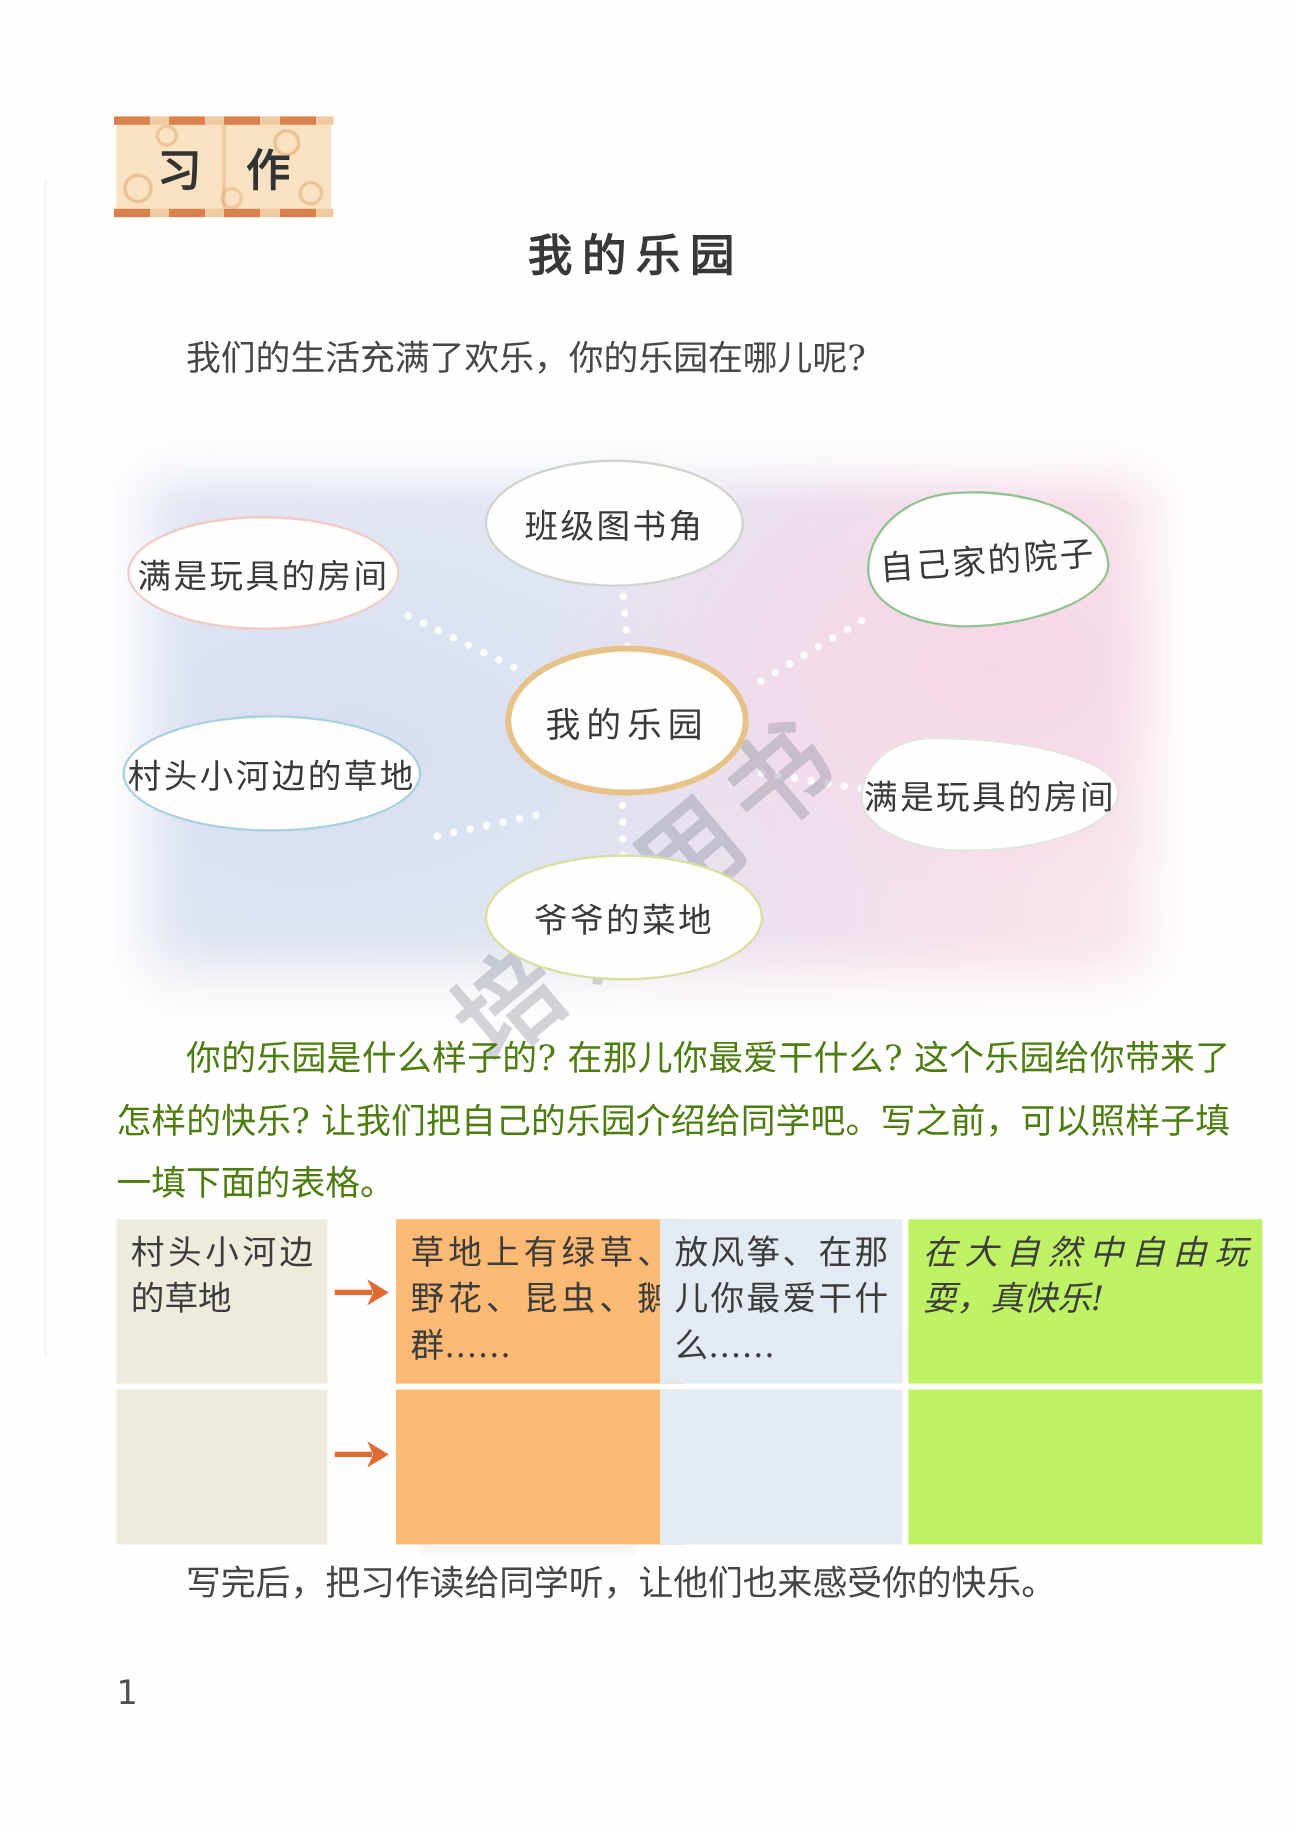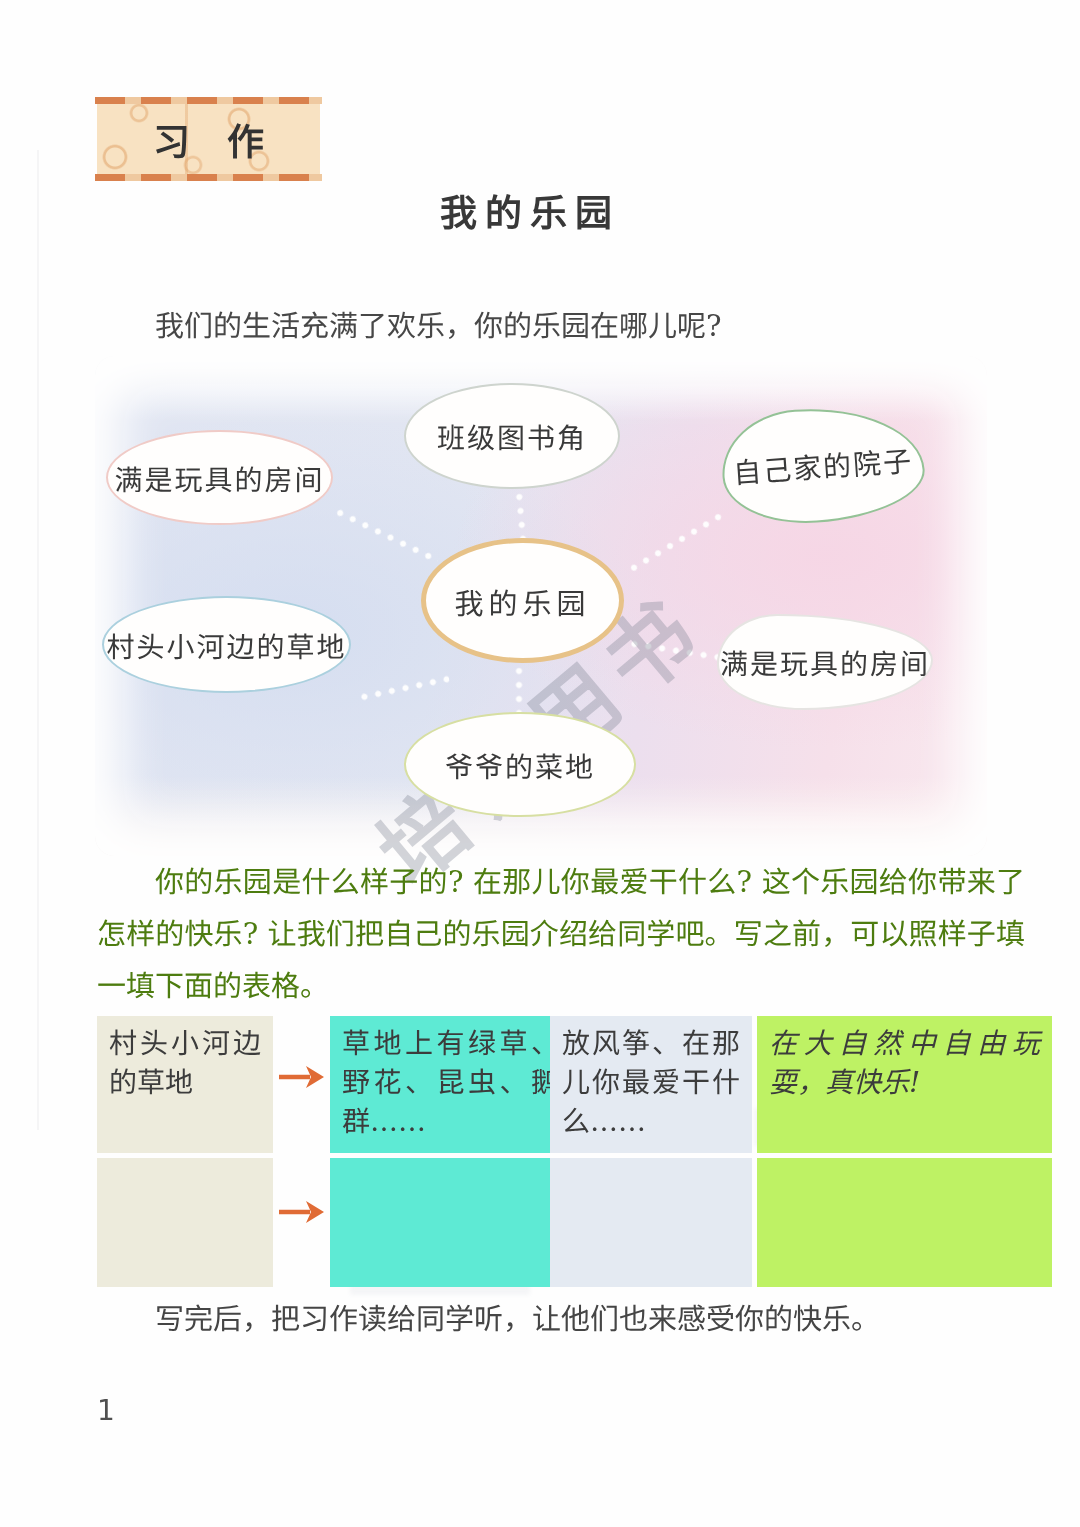--- a/index.html
+++ b/index.html
@@ -20,33 +20,32 @@
                repeating-linear-gradient(0deg,#7d88a0 0 14px,transparent 14px 34px);}
   
   .badge{position:absolute;left:97px;top:99px;width:179px;height:80px;background:#f8e2c2;
     background-image:
       radial-gradient(circle at 18px 58px, transparent 9px, rgba(223,158,98,.5) 10px, rgba(223,158,98,.5) 11.5px, transparent 13px),
       radial-gradient(circle at 42px 14px, transparent 6px, rgba(223,158,98,.45) 7px, rgba(223,158,98,.45) 8.5px, transparent 10px),
       radial-gradient(circle at 142px 20px, transparent 8px, rgba(223,158,98,.5) 9px, rgba(223,158,98,.5) 10.5px, transparent 12px),
       radial-gradient(circle at 162px 62px, transparent 7px, rgba(223,158,98,.45) 8px, rgba(223,158,98,.45) 9.5px, transparent 11px),
       radial-gradient(circle at 96px 66px, transparent 6px, rgba(223,158,98,.4) 7px, rgba(223,158,98,.4) 8.5px, transparent 10px),
       linear-gradient(90deg, transparent 0 88px, rgba(223,158,98,.35) 88px 91px, transparent 91px);
-    padding-left: 44px;
   }
   .badge::before,.badge::after{content:"";position:absolute;left:-2px;right:-2px;height:7px;
     background:repeating-linear-gradient(90deg,#d9814d 0 30px,#efc9a0 30px 46px);}
   .badge::before{top:-2px;}
   .badge::after{bottom:-2px;}
   .badge-label{position:absolute;inset:0;display:flex;align-items:center;justify-content:center;
     font-size:37px;font-weight:600;color:#333;}
   
   .page-title{position:absolute;top:183px;left:0;width:1060px;text-align:center;
     font-size:37px;font-weight:600;letter-spacing:8px;color:#383838;}
   .intro{position:absolute;top:279px;left:97px;width:900px;font-size:29px;
-    line-height:38px;color:#474747;text-indent:2em;margin-top:28px;}
+    line-height:38px;color:#474747;text-indent:2em;}
   .prompt{position:absolute;top:856px;left:97px;width:928px;font-size:29px;
     line-height:52px;color:#4d7c0f;text-indent:2em;text-align:justify;}
   .closing{position:absolute;top:1300px;left:97px;width:928px;font-size:29px;
     line-height:38px;color:#454545;text-indent:2em;}
   .page-num{position:absolute;left:97px;top:1394px;font-size:28px;color:#4f4f4f;
     font-family:"DejaVu Sans","Liberation Sans",sans-serif;}
   
   .mindmap{position:absolute;left:95px;top:356px;width:892px;height:500px;}
   .mindmap-bg{position:absolute;inset:0;border-radius:20px;
     background:
@@ -81,21 +80,21 @@
   .d4{left:266px;top:338px;width:90px;transform:rotate(-12deg);}
   .d5{left:536px;top:284px;width:88px;transform:rotate(9deg);}
   .d6{left:424px;top:308px;width:50px;transform:rotate(90deg);}
   
   .cell{position:absolute;box-sizing:border-box;padding:8px 12px;
     font-size:28px;line-height:39px;color:#3c3c3c;
     text-align:justify;text-justify:inter-character;}
   .r1{top:1016px;height:137px;}
   .r2{top:1158px;height:129px;}
   .c-place{left:97px;width:176px;background:#edebdc;}
-  .c2{left:330px;width:241px;background:#5eead4;}
+  .c2{left:330px;width:241px;background:#fdba74;}
   .c3{left:550px;width:202px;background:#e4eaf2;}
   .c4{left:757px;width:295px;background:#bef264;font-style:italic;}
   .arrow{position:absolute;width:48px;height:26px;}
   .a1{left:277px;top:1064px;}
   .a2{left:277px;top:1199px;}
 </style>
 </head>
 <body>
 
 <div class="edge-line"></div>

